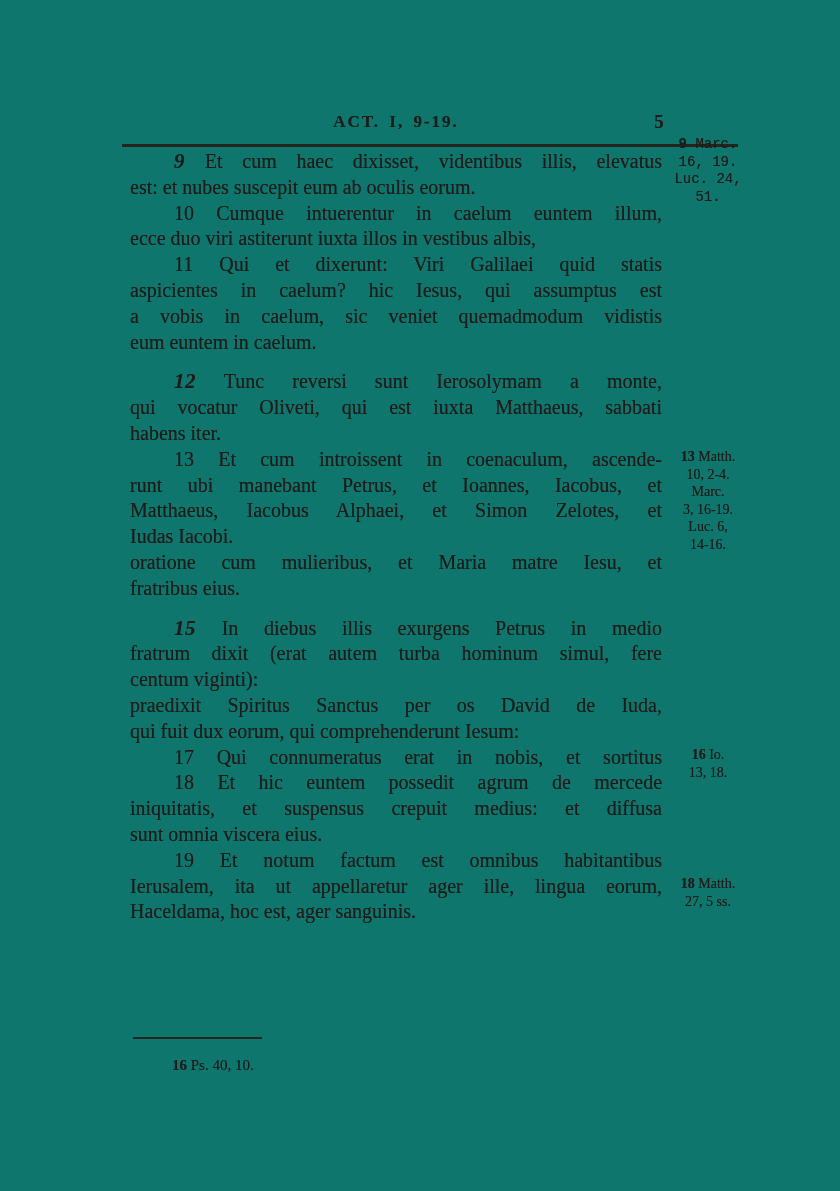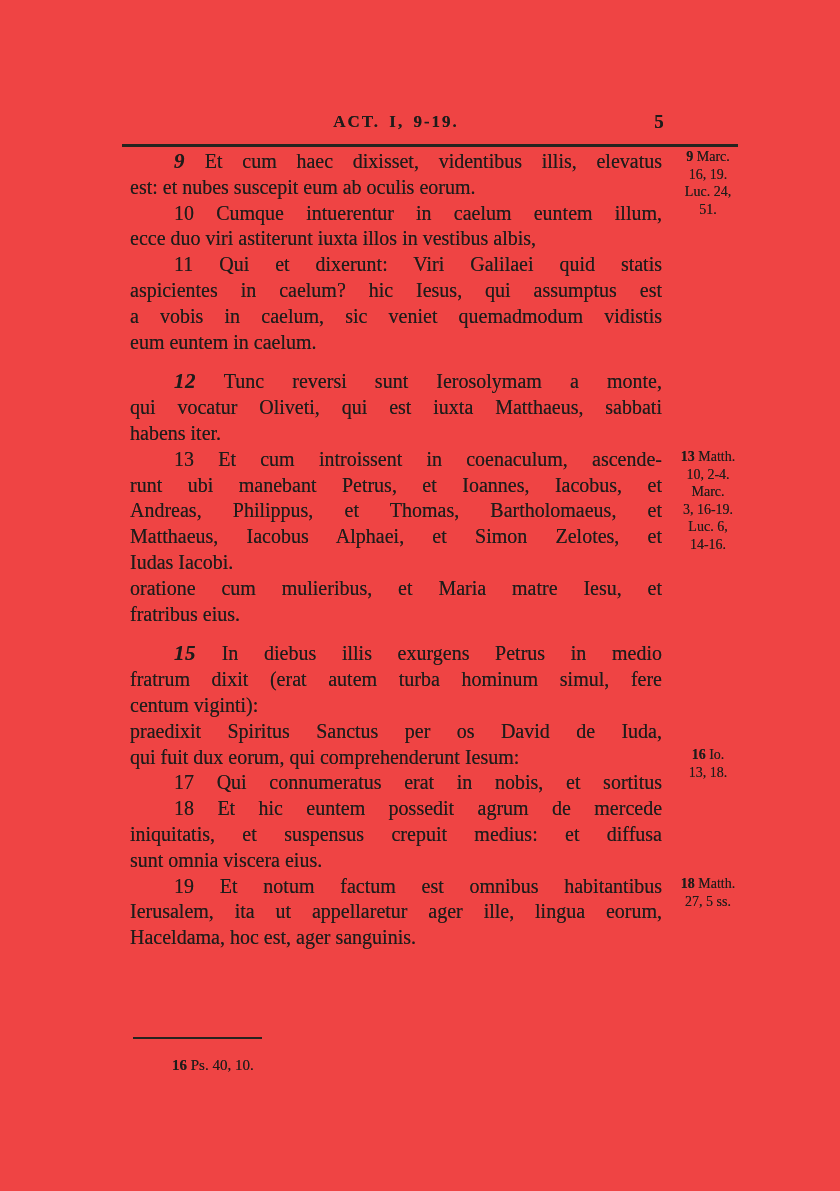--- a/index.html
+++ b/index.html
@@ -1,20 +1,20 @@
 <!DOCTYPE html>
 <html><head>
 <meta charset="utf-8">
 <style>
   html,body { margin:0; padding:0; background:#e8e8e6; }
   .page {
     position:relative;
     width:840px; height:1191px;
     margin:0 auto;
-    background:#ef4444;
+    background:#0f766e;
     font-family:"Liberation Serif", serif;
     color:#1e1c1a;
     overflow:hidden;
     text-shadow: 0 0 0.6px rgba(30,28,25,0.65);
   }
   .header-title {
     position:absolute; top:112px; left:130px; width:532px;
     text-align:center;
     font-size:17px; font-weight:bold;
     letter-spacing:2px; word-spacing:3px;
@@ -39,21 +39,21 @@
   .bline.last { text-align:left; text-align-last:left; }
   .bline.first { text-indent:44px; }
   .vnum { font-weight:normal; }
   .vnum.em { font-weight:bold; font-style:italic; font-size:21px; letter-spacing:0.5px; }
   .mnote {
     position:absolute; left:664px; width:88px;
     font-size:14px; line-height:17.5px;
     text-align:center;
   }
   .mref { font-weight:bold; }
-  .mn-0 { top:148px; }
+  .mn-0 { top:136px;font-family:Liberation Mono, monospace; }
   .mn-1 { top:448px; }
   .mn-2 { top:746px; }
   .mn-3 { top:875px; }
   .fn-rule {
     position:absolute; left:133px; top:1037px; width:129px; height:2px;
     background:#26241f;
   }
   .footnote {
     position:absolute; left:172px; top:1057px;
     font-size:15px;
@@ -84,21 +84,20 @@
         <div class="bline last">eum euntem in caelum.</div>
       </div>
       <div class="verse section-start">
         <div class="bline first"><span class="vnum em">12</span> <span>Tunc reversi sunt Ierosolymam a monte,</span></div>
         <div class="bline">qui vocatur Oliveti, qui est iuxta Matthaeus, sabbati</div>
         <div class="bline last">habens iter.</div>
       </div>
       <div class="verse">
         <div class="bline first"><span class="vnum">13</span> <span>Et cum introissent in coenaculum, ascende-</span></div>
         <div class="bline">runt ubi manebant Petrus, et Ioannes, Iacobus, et</div>
-        <div class="bline">Andreas, Philippus, et Thomas, Bartholomaeus, et</div>
         <div class="bline">Matthaeus, Iacobus Alphaei, et Simon Zelotes, et</div>
         <div class="bline last">Iudas Iacobi.</div>
       </div>
       <div class="verse">
         <div class="bline">oratione cum mulieribus, et Maria matre Iesu, et</div>
         <div class="bline last">fratribus eius.</div>
       </div>
       <div class="verse section-start">
         <div class="bline first"><span class="vnum em">15</span> <span>In diebus illis exurgens Petrus in medio</span></div>
         <div class="bline">fratrum dixit (erat autem turba hominum simul, fere</div>

